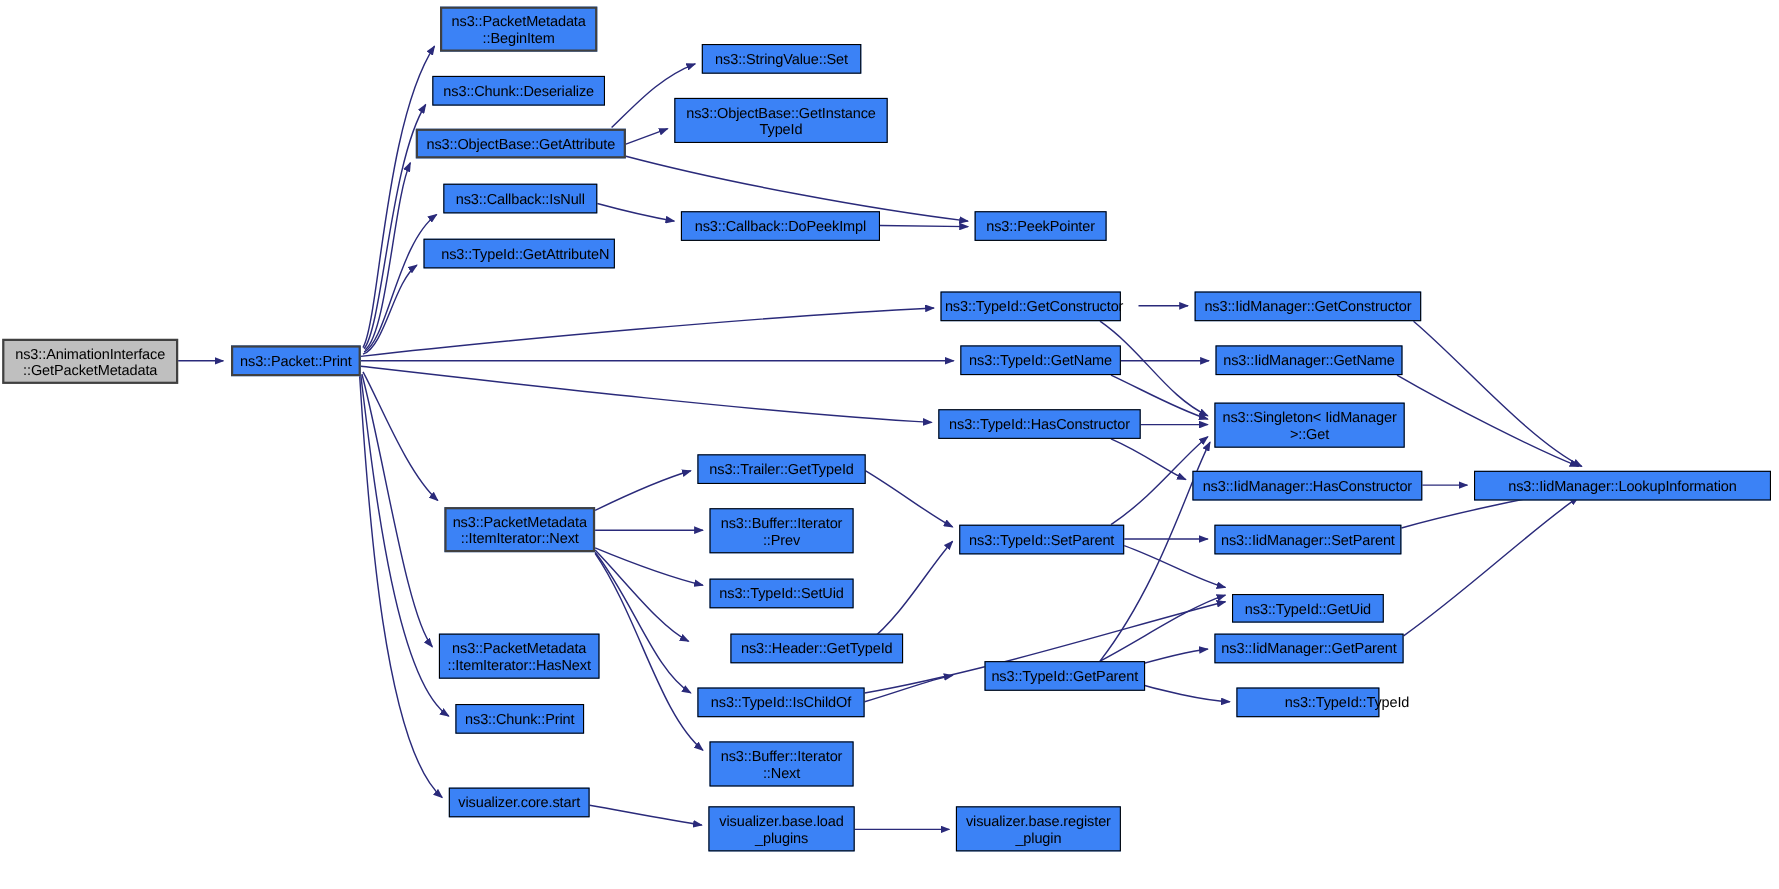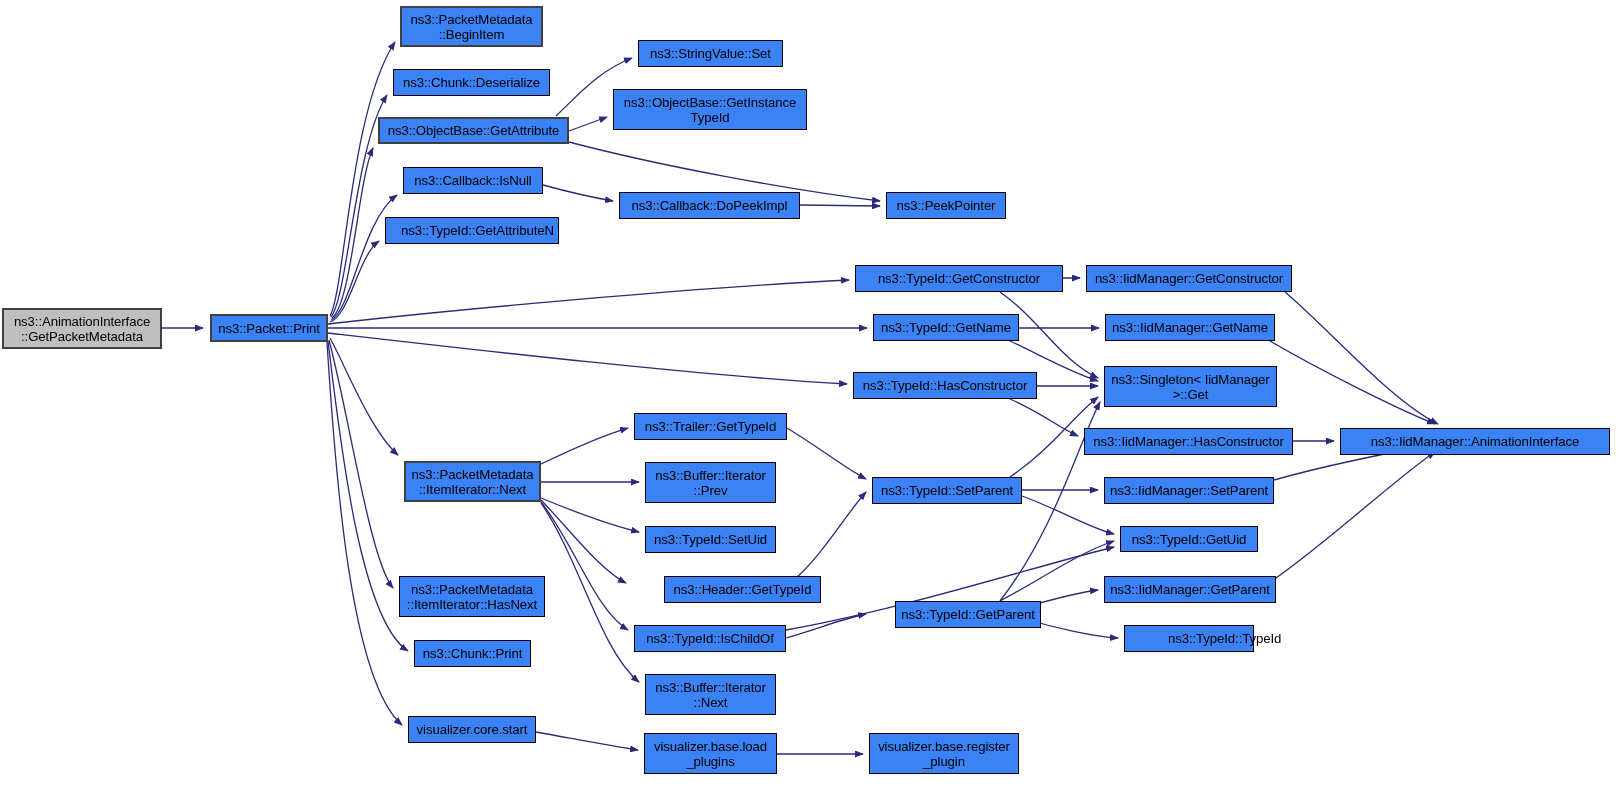--- a/index.html
+++ b/index.html
@@ -121,35 +121,35 @@
 ::BeginItem</span></div>
       <div class="node" style="left: 393px; top: 69px; width: 157px; height: 27px;"><span class="node-label">ns3::Chunk::Deserialize</span></div>
       <div class="node bold" style="left: 378px; top: 117px; width: 191px; height: 27px;"><span class="node-label">ns3::ObjectBase::GetAttribute</span></div>
       <div class="node" style="left: 403px; top: 167px; width: 140px; height: 27px;"><span class="node-label">ns3::Callback::IsNull</span></div>
       <div class="node" style="left: 385px; top: 217px; width: 174px; height: 27px; padding-left: 11px;"><span class="node-label">ns3::TypeId::GetAttributeN</span></div>
       <div class="node" style="left: 638px; top: 40px; width: 145px; height: 27px;"><span class="node-label">ns3::StringValue::Set</span></div>
       <div class="node" style="left: 613px; top: 89px; width: 194px; height: 41px;"><span class="node-label">ns3::ObjectBase::GetInstance
 TypeId</span></div>
       <div class="node" style="left: 619px; top: 192px; width: 181px; height: 27px;"><span class="node-label">ns3::Callback::DoPeekImpl</span></div>
       <div class="node" style="left: 886px; top: 192px; width: 120px; height: 27px;"><span class="node-label">ns3::PeekPointer</span></div>
-      <div class="node" style="left: 855px; top: 265px; width: 208px; height: 27px;"><span class="node-label">ns3::TypeId::GetConstructor</span></div>
+      <div class="node" style="left: 855px; top: 265px; width: 164px; height: 27px;"><span class="node-label">ns3::TypeId::GetConstructor</span></div>
       <div class="node" style="left: 873px; top: 314px; width: 146px; height: 27px;"><span class="node-label">ns3::TypeId::GetName</span></div>
       <div class="node" style="left: 853px; top: 372px; width: 184px; height: 27px;"><span class="node-label">ns3::TypeId::HasConstructor</span></div>
       <div class="node" style="left: 872px; top: 477px; width: 150px; height: 27px;"><span class="node-label">ns3::TypeId::SetParent</span></div>
       <div class="node" style="left: 895px; top: 601px; width: 146px; height: 27px;"><span class="node-label">ns3::TypeId::GetParent</span></div>
       <div class="node" style="left: 1086px; top: 265px; width: 206px; height: 27px;"><span class="node-label">ns3::IidManager::GetConstructor</span></div>
       <div class="node" style="left: 1105px; top: 314px; width: 170px; height: 27px;"><span class="node-label">ns3::IidManager::GetName</span></div>
       <div class="node" style="left: 1104px; top: 366px; width: 173px; height: 41px;"><span class="node-label">ns3::Singleton&lt; IidManager
 &gt;::Get</span></div>
       <div class="node" style="left: 1084px; top: 428px; width: 209px; height: 27px;"><span class="node-label">ns3::IidManager::HasConstructor</span></div>
       <div class="node" style="left: 1104px; top: 477px; width: 170px; height: 27px;"><span class="node-label">ns3::IidManager::SetParent</span></div>
-      <div class="node" style="left: 1120px; top: 526px; width: 138px; height: 26px;"><span class="node-label">ns3::TypeId::GetUid</span></div>
+      <div class="node" style="left: 1120px; top: 540px; width: 138px; height: 26px;"><span class="node-label">ns3::TypeId::GetUid</span></div>
       <div class="node" style="left: 1104px; top: 576px; width: 172px; height: 27px;"><span class="node-label">ns3::IidManager::GetParent</span></div>
       <div class="node" style="left: 1124px; top: 625px; width: 130px; height: 27px; padding-left: 40px;"><span class="node-label">ns3::TypeId::TypeId</span></div>
-      <div class="node" style="left: 1340px; top: 428px; width: 270px; height: 27px;"><span class="node-label">ns3::IidManager::AnimationInterface</span></div>
+      <div class="node" style="left: 1340px; top: 428px; width: 270px; height: 27px;"><span class="node-label">ns3::IidManager::LookupInformation</span></div>
       <div class="node bold" style="left: 404px; top: 461px; width: 137px; height: 41px;"><span class="node-label">ns3::PacketMetadata
 ::ItemIterator::Next</span></div>
       <div class="node" style="left: 634px; top: 413px; width: 153px; height: 27px;"><span class="node-label">ns3::Trailer::GetTypeId</span></div>
       <div class="node" style="left: 645px; top: 462px; width: 131px; height: 41px;"><span class="node-label">ns3::Buffer::Iterator
 ::Prev</span></div>
       <div class="node" style="left: 645px; top: 526px; width: 131px; height: 27px;"><span class="node-label">ns3::TypeId::SetUid</span></div>
       <div class="node" style="left: 632px; top: 576px; width: 157px; height: 27px; margin-left: 32px;"><span class="node-label">ns3::Header::GetTypeId</span></div>
       <div class="node" style="left: 634px; top: 625px; width: 152px; height: 27px;"><span class="node-label">ns3::TypeId::IsChildOf</span></div>
       <div class="node" style="left: 645px; top: 674px; width: 131px; height: 41px;"><span class="node-label">ns3::Buffer::Iterator
 ::Next</span></div>

